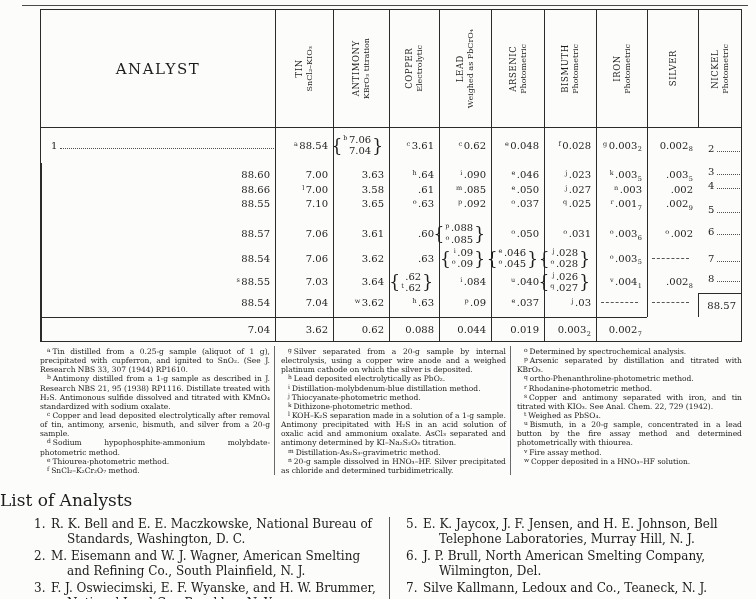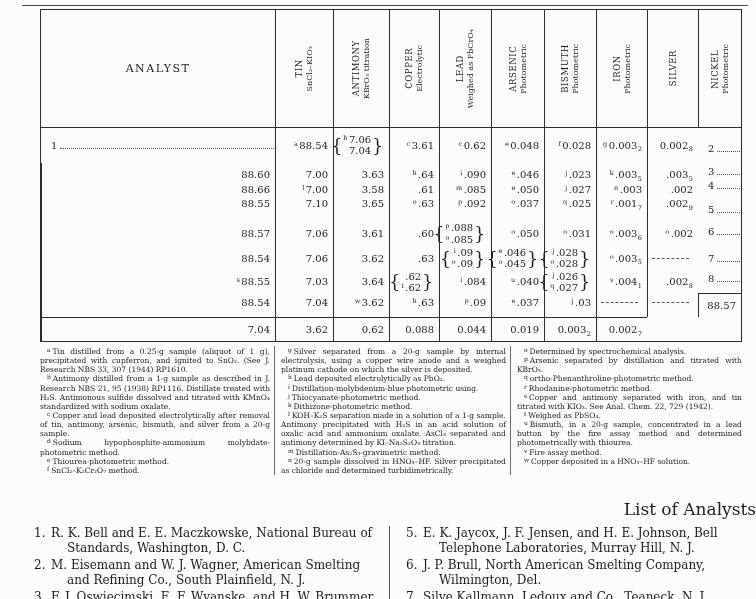--- a/index.html
+++ b/index.html
@@ -11,21 +11,21 @@
   body{font-family:"DejaVu Serif","Liberation Serif",serif;color:var(--ink);background:#fff;}
   .page{position:relative;width:756px;height:599px;overflow:hidden;background:var(--paper);}
   .toprule{margin:5px 8px 3px 22px;width:726px;border-top:1px solid #4a4a4a;height:0;}
 
   
   .tablewrap{margin-left:40px;width:702px;border:1px solid var(--rule);box-sizing:border-box;background:var(--paper);}
   .tgrid{display:grid;grid-template-columns:234px 58px 56px 50px 52px 53px 52px 51px 51px 43px;}
   .cell{box-sizing:border-box;}
   .bl{border-left:1px solid var(--rule);}
   .hcell{height:118px;border-bottom:1px solid var(--rule);display:flex;align-items:center;justify-content:center;overflow:hidden;}
-  .analyst-label{font-size:11px;letter-spacing:1.5px;}
+  .analyst-label{font-size:15px;letter-spacing:1.5px;}
   .vhead{writing-mode:vertical-rl;transform:rotate(180deg);text-align:center;line-height:1.25;}
   .helem{font-size:8.5px;letter-spacing:0.6px;}
   .hmeth{font-size:8px;}
   .vcell{display:flex;align-items:center;justify-content:flex-end;padding-right:5px;font-size:10px;white-space:nowrap;}
   .lab{display:flex;align-items:center;padding-left:10px;font-size:10px;}
   .num{flex:none;}
   .leader{flex:1;border-bottom:1.5px dotted #4f4f4f;margin-left:3px;margin-right:1px;transform:translateY(3px);height:0;}
   .val{white-space:nowrap;}
   .sp{font-size:6.5px;position:relative;top:-3px;margin-right:1.5px;}
   .sbx{font-size:6.5px;position:relative;top:2.5px;margin-left:0.5px;}
@@ -44,21 +44,21 @@
   .ravg{border-top:1px solid var(--rule);padding-top:6px;padding-bottom:6px;}
 
   
   .foots{margin:4px 0 0 38px;width:708px;display:flex;}
   .fcol{width:33.33%;box-sizing:border-box;padding:1px 4px 0 2px;}
   .fcol.mid{border-left:1px solid #6a6a6a;padding-left:6px;}
   .fnote{margin:0;text-indent:7px;font-size:7.5px;line-height:1.22;text-align:justify;}
   .fsup{font-size:6px;position:relative;top:-2px;margin-right:2px;}
 
   
-  .latitle{text-align:right;font-size:17px;margin:24px 0 7px;}
+  .latitle{text-align:left;font-size:17px;margin:15px 0 7px;}
   .lacols{margin:0 12px 0 34px;display:flex;}
   .lacol{width:50%;box-sizing:border-box;}
   .lacol.left{padding-right:12px;}
   .lacol.right{border-left:1px solid #555;padding-left:16px;}
   .laitem{display:flex;font-size:12px;line-height:1.25;margin-bottom:2px;}
   .lanum{width:17px;flex:none;}
   .latext{flex:1;padding-left:16px;text-indent:-16px;}
 </style>
 </head>
 <body>
@@ -453,21 +453,21 @@
         <p class="fnote"><span class="fsup">a</span><span>Tin distilled from a 0.25-g sample (aliquot of 1 g), precipitated with cupferron, and ignited to SnO₂.  (See J. Research NBS 33, 307 (1944) RP1610.</span></p>
         <p class="fnote"><span class="fsup">b</span><span>Antimony distilled from a 1-g sample as described in J. Research NBS 21, 95 (1938) RP1116.  Distillate treated with H₂S.  Antimonous sulfide dissolved and titrated with KMnO₄ standardized with sodium oxalate.</span></p>
         <p class="fnote"><span class="fsup">c</span><span>Copper and lead deposited electrolytically after removal of tin, antimony, arsenic, bismuth, and silver from a 20-g sample.</span></p>
         <p class="fnote"><span class="fsup">d</span><span>Sodium hypophosphite-ammonium molybdate-photometric method.</span></p>
         <p class="fnote"><span class="fsup">e</span><span>Thiourea-photometric method.</span></p>
         <p class="fnote"><span class="fsup">f</span><span>SnCl₂–K₂Cr₂O₇ method.</span></p>
       </div>
     <div class="fcol mid" id="fn-col-2">
         <p class="fnote"><span class="fsup">g</span><span>Silver separated from a 20-g sample by internal electrolysis, using a copper wire anode and a weighed platinum cathode on which the silver is deposited.</span></p>
         <p class="fnote"><span class="fsup">h</span><span>Lead deposited electrolytically as PbO₂.</span></p>
-        <p class="fnote"><span class="fsup">i</span><span>Distillation-molybdenum-blue photometric using.</span></p>
+        <p class="fnote"><span class="fsup">i</span><span>Distillation-molybdenum-blue distillation method.</span></p>
         <p class="fnote"><span class="fsup">j</span><span>Thiocyanate-photometric method.</span></p>
         <p class="fnote"><span class="fsup">k</span><span>Dithizone-photometric method.</span></p>
         <p class="fnote"><span class="fsup">l</span><span>KOH–K₂S separation made in a solution of a 1-g sample.  Antimony precipitated with H₂S in an acid solution of oxalic acid and ammonium oxalate.  AsCl₃ separated and antimony determined by KI–Na₂S₂O₃ titration.</span></p>
         <p class="fnote"><span class="fsup">m</span><span>Distillation-As₂S₃-gravimetric method.</span></p>
         <p class="fnote"><span class="fsup">n</span><span>20-g sample dissolved in HNO₃–HF.  Silver precipitated as chloride and determined turbidimetrically.</span></p>
       </div>
     <div class="fcol mid" id="fn-col-3">
         <p class="fnote"><span class="fsup">o</span><span>Determined by spectrochemical analysis.</span></p>
         <p class="fnote"><span class="fsup">p</span><span>Arsenic separated by distillation and titrated with KBrO₃.</span></p>
         <p class="fnote"><span class="fsup">q</span><span>ortho-Phenanthroline-photometric method.</span></p>

